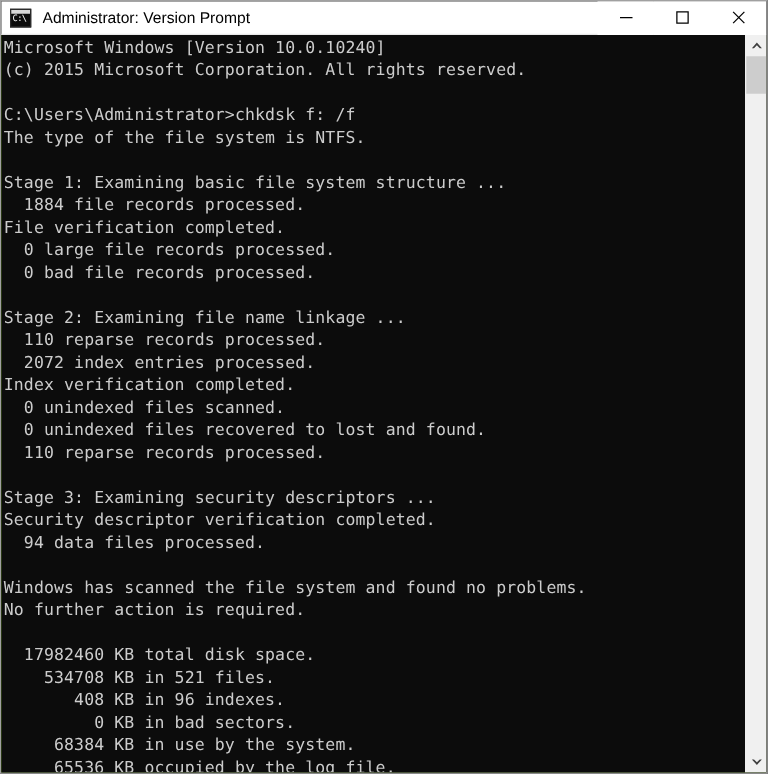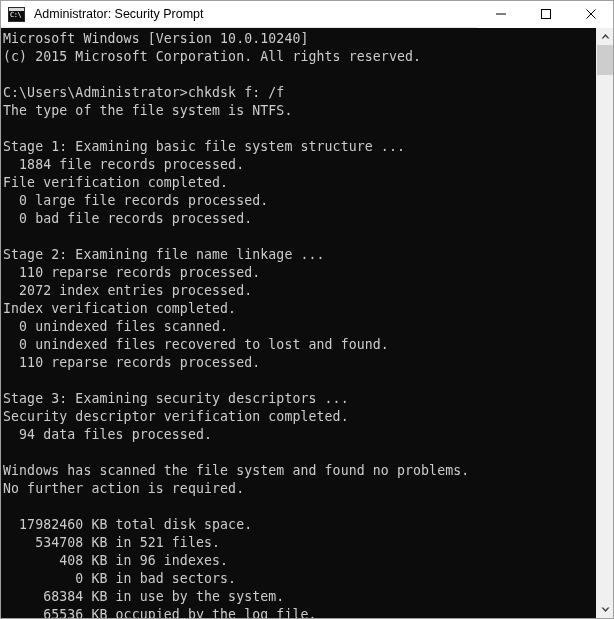--- a/index.html
+++ b/index.html
@@ -152,21 +152,21 @@
 </style>
 </head>
 <body>
 
 <div class="window">
 
   <div class="titlebar">
     <div class="tb-icon">
       <span class="glyph">C:\</span>
     </div>
-    <div class="tb-title">Administrator: Security Prompt</div>
+    <div class="tb-title">Administrator: Version Prompt</div>
     <div class="tb-buttons">
       <div class="tb-btn">
         <svg width="12" height="12" viewBox="0 0 12 12">
           <line x1="1" y1="6" x2="11" y2="6" stroke="#000000" stroke-width="1"></line>
         </svg>
       </div>
       <div class="tb-btn">
         <svg width="12" height="12" viewBox="0 0 12 12">
           <rect x="1.5" y="1.5" width="9" height="9" fill="none" stroke="#000000" stroke-width="1"></rect>
         </svg>

